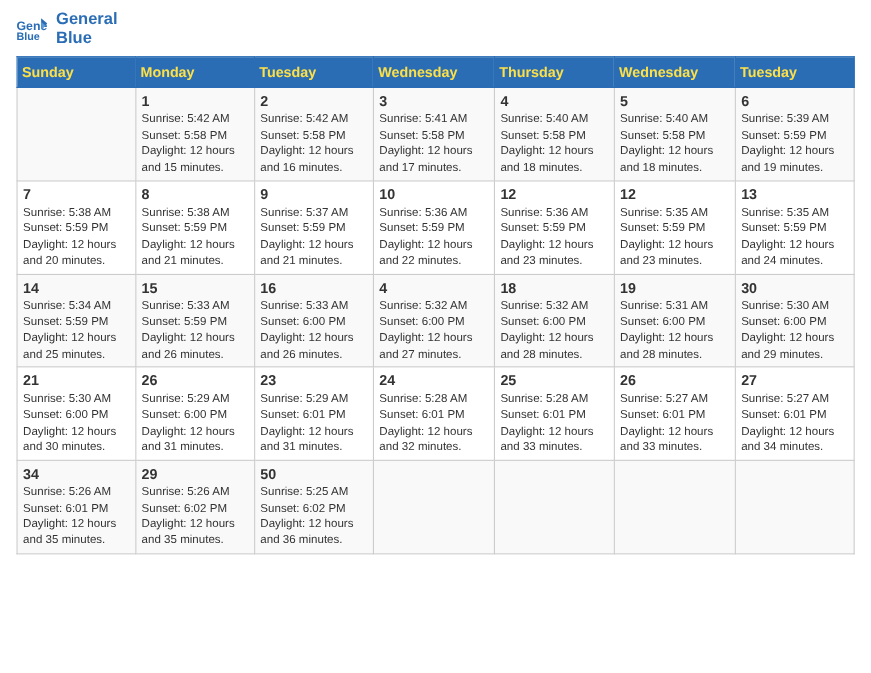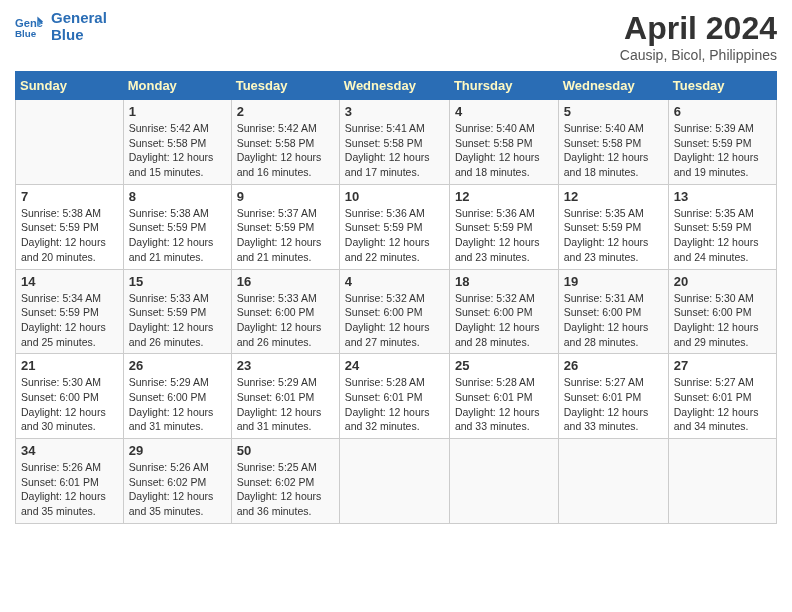--- a/index.html
+++ b/index.html
@@ -37,21 +37,21 @@
       font-size: 14px;
       color: #555;
     }
     table {
       width: 100%;
       border-collapse: collapse;
       font-size: 11px;
     }
     thead tr th {
       background-color: #2a6db5;
-      color: #fef9c3;
+      color: #fde047;
       padding: 6px 4px;
       text-align: left;
       font-size: 13px;
       font-weight: bold;
       border: 1px solid #2a6db5;
     }
     tbody tr td {
       border: 1px solid #ccc;
       vertical-align: top;
       padding: 4px 5px;
@@ -88,24 +88,20 @@
     <svg class="logo-icon" viewBox="0 0 40 40" xmlns="http://www.w3.org/2000/svg">
       <text x="0" y="20" font-size="16" font-weight="bold" fill="#2a6db5">General</text>
       <text x="0" y="34" font-size="14" font-weight="bold" fill="#2a6db5">Blue</text>
       <polygon points="32,5 40,12 32,19" fill="#2a6db5"></polygon>
       <polygon points="32,10 38,15 32,20" fill="#5a9bd4"></polygon>
     </svg>
     <div style="margin-left:4px;">
       <div style="font-size:15px;font-weight:bold;color:#2a6db5;line-height:1.1;">General<br><span style="color:#2a6db5;">Blue</span></div>
     </div>
   </div>
-  <div class="title-area">
-    <div class="month-title">April 2024</div>
-    <div class="subtitle">Causip, Bicol, Philippines</div>
-  </div>
 </div>
 
 <table>
   <thead>
     <tr>
     <th>Sunday</th>
         <th>Monday</th>
         <th>Tuesday</th>
         <th>Wednesday</th>
         <th>Thursday</th>
@@ -247,21 +243,21 @@
 and 28 minutes.</div>
         </td>
         <td>
           <span class="day-number">19</span>
           <div class="day-info" style="white-space: pre-line;">Sunrise: 5:31 AM
 Sunset: 6:00 PM
 Daylight: 12 hours
 and 28 minutes.</div>
         </td>
         <td>
-          <span class="day-number">20</span>
+          <span class="day-number">30</span>
           <div class="day-info" style="white-space: pre-line;">Sunrise: 5:30 AM
 Sunset: 6:00 PM
 Daylight: 12 hours
 and 29 minutes.</div>
         </td>
       </tr>
       <tr>
         <td>
           <span class="day-number">21</span>
           <div class="day-info" style="white-space: pre-line;">Sunrise: 5:30 AM

